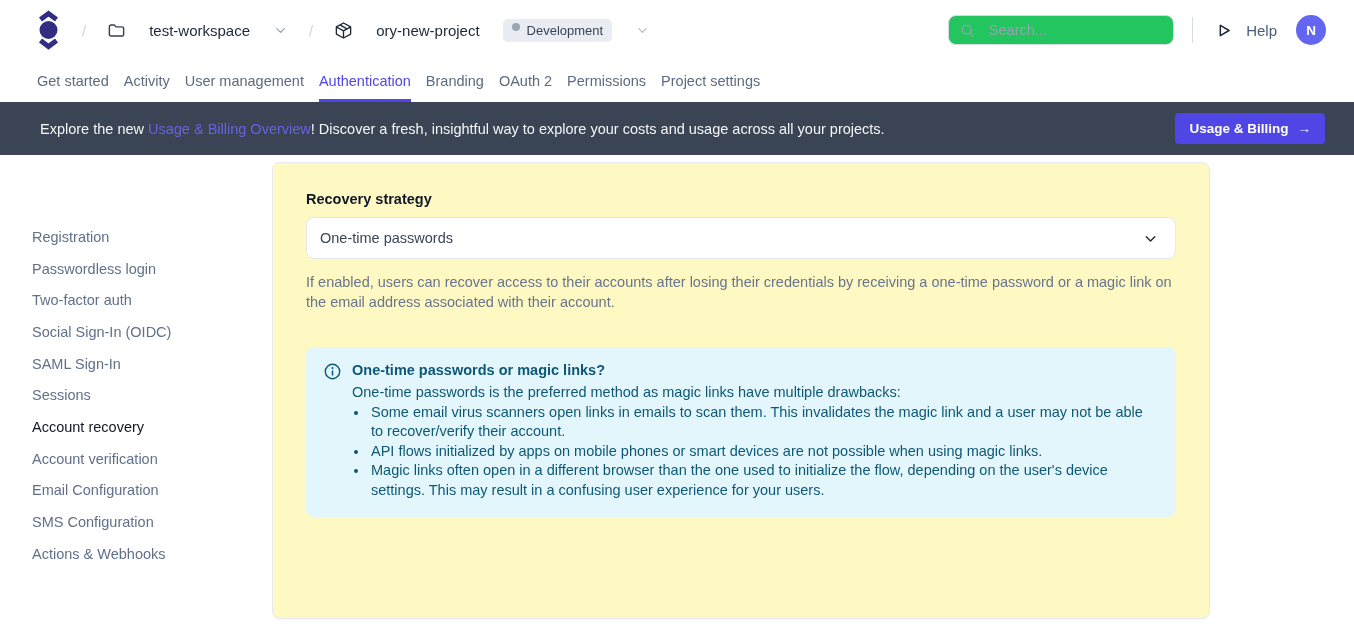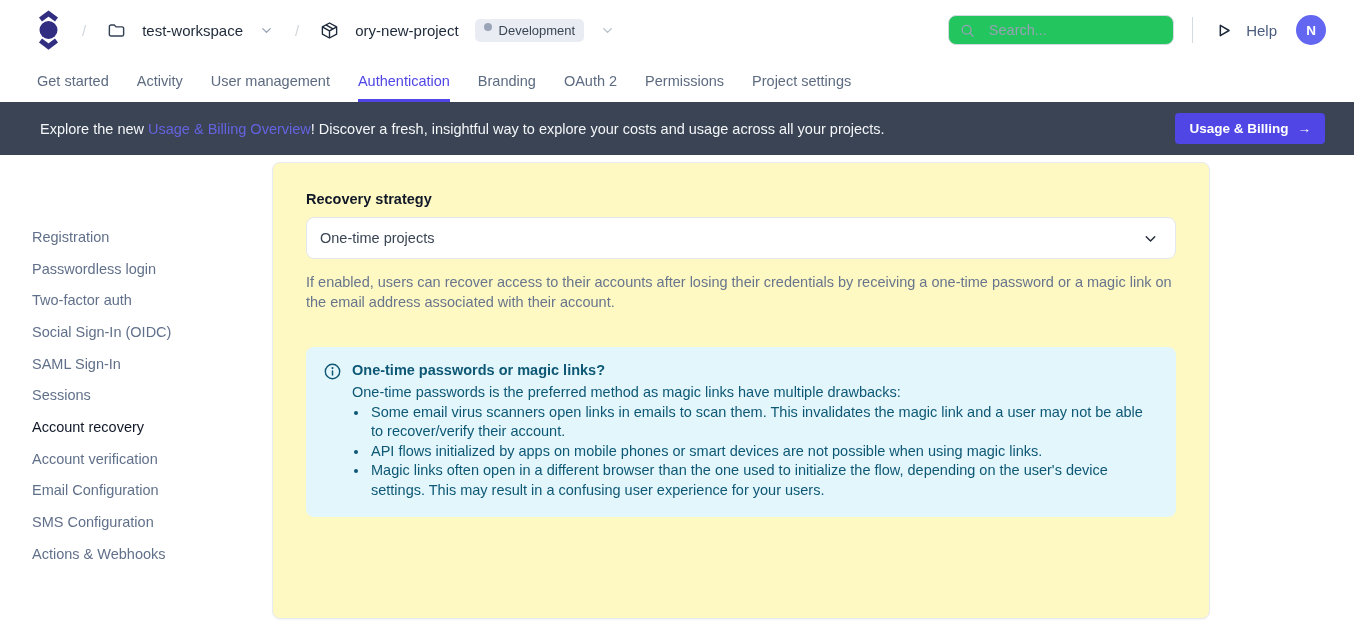--- a/index.html
+++ b/index.html
@@ -8,38 +8,38 @@
     width:1354px; height:625px; overflow:hidden;
     background:#ffffff; color:#101828;
     font-family:"Liberation Sans", sans-serif;
   }
   button { font-family:inherit; }
 
   
   .topbar { height:60px; display:flex; align-items:center; padding:0 28px 0 36px; background:#fff; }
   .logo { display:flex; align-items:center; cursor:pointer; }
   .crumb-sep { color:#D0D5DD; font-size:15px; margin:0 21px; }
-  .crumb { display:flex; align-items:center; gap:16px; background:none; border:none; padding:0;
+  .crumb { display:flex; align-items:center; gap:23px; background:none; border:none; padding:0;
            font-size:15px; font-weight:500; color:#1D2939; cursor:pointer; }
   .crumb svg { display:block; }
   .env-badge { display:inline-flex; align-items:flex-start; gap:7px; background:#E9EDF3; border-radius:5px;
                padding:4px 9px; font-size:13px; font-weight:500; color:#3A4554; }
   .env-badge .dot { width:8px; height:8px; border-radius:50%; background:#9AA6B8; }
   .search { width:226px; height:30px; border:1px solid #D5DAE1; border-radius:8px;
             display:flex; align-items:center; gap:12px; padding:0 11px; margin-left:auto; background:#22c55e; }
   .search input { border:none; outline:none; font-size:14.5px; width:100%; color:#344054; background:transparent; font-family:inherit; }
   .search input::placeholder { color:#98A2B3; }
   .vdiv { width:1px; height:26px; background:#D5DAE1; margin:0 17px 0 18px; }
   .icon-btn { background:none; border:none; padding:4px; cursor:pointer; display:flex; align-items:center; }
   .help-link { font-size:15px; color:#4A5C7D; text-decoration:none; margin:0 19px 0 9px; cursor:pointer; }
   .avatar { width:30px; height:30px; border-radius:50%; background:#6366F1; color:#fff;
             display:flex; align-items:center; justify-content:center; font-size:13.5px; font-weight:700; cursor:pointer; }
 
   
-  .tabs { display:flex; gap:28px; padding-left:37px; background:#fff; }
+  .tabs { display:flex; gap:15px; padding-left:37px; background:#fff; }
   .tab { font-size:14.5px; color:#5D6B81; padding:13px 0 10px; background:none; border:none;
          border-bottom:3px solid transparent; cursor:pointer; }
   .tab.active { color:#4F46E5; border-bottom-color:#4F46E5; }
 
   
   .banner { height:53px; background:#3A4454; display:flex; align-items:center; padding:0 29px 0 40px; }
   .banner p { margin:0; flex:1; font-size:14.5px; color:#F4F6F8; }
   .banner a { color:#6663E0; text-decoration:none; cursor:pointer; }
   .banner-btn { background:#4F46E5; color:#fff; border:none; border-radius:4px; height:31px;
                 padding:0 14px; font-size:13.5px; font-weight:700; display:flex; align-items:center; gap:9px; cursor:pointer; }
@@ -169,21 +169,21 @@
     <div class="side-item">Account verification</div>
     <div class="side-item">Email Configuration</div>
     <div class="side-item">SMS Configuration</div>
     <div class="side-item">Actions &amp; Webhooks</div>
   </nav>
 
   <section class="card">
     <div class="field-label">Recovery strategy</div>
 
     <div class="select" role="combobox">
-      <span>One-time projects</span>
+      <span>One-time passwords</span>
       <svg width="17" height="17" viewBox="0 0 24 24">
         <path d="M6 9.5 L12 15.5 L18 9.5" fill="none" stroke="#232B38" stroke-width="2" stroke-linecap="round" stroke-linejoin="round"></path>
       </svg>
     </div>
 
     <p class="desc">If enabled, users can recover access to their accounts after losing their credentials by receiving a one-time password or a magic link on the email address associated with their account.</p>
 
     <div class="infobox">
       <svg class="info-icon" width="17" height="17" viewBox="0 0 17 17">
         <circle cx="8.5" cy="8.5" r="7.2" fill="none" stroke="#0E5875" stroke-width="1.4"></circle>

